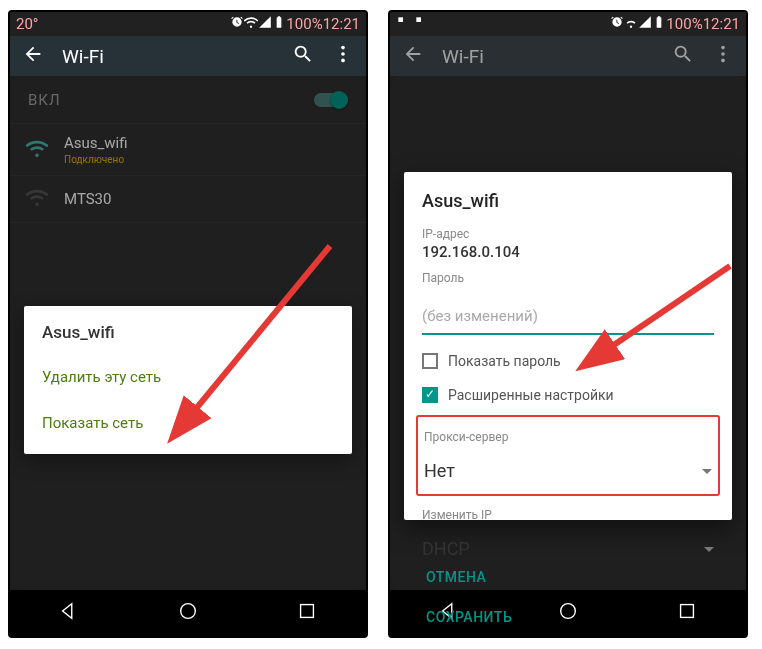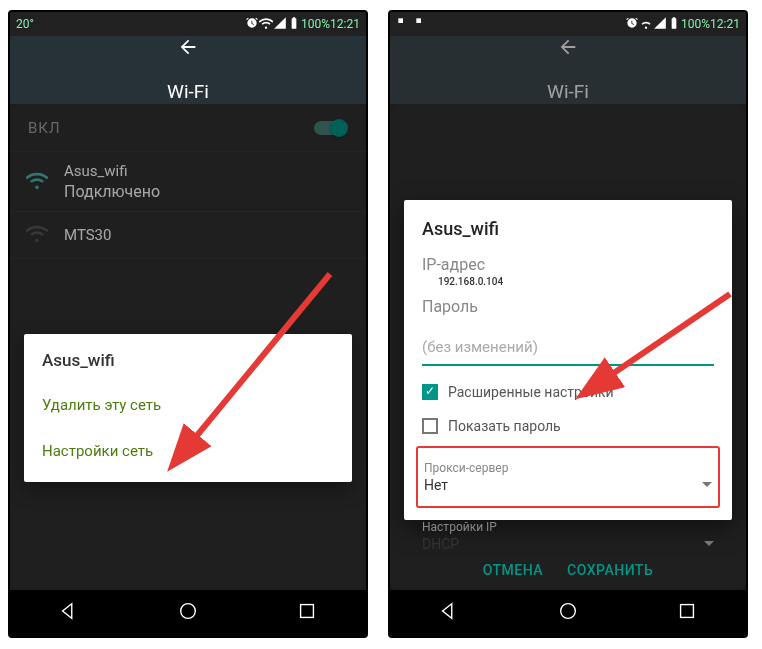--- a/index.html
+++ b/index.html
@@ -19,38 +19,37 @@
     border-radius: 4px;
     background: #2d2d2d;
     position: relative;
     overflow: hidden;
     display: flex;
     flex-direction: column;
   }
   .statusbar {
     height: 24px;
     background: #212121;
-    color: #86efac;
+    color: #fca5a5;
     display: flex;
     align-items: center;
     padding: 0 6px;
-    font-size: 12px;
+    font-size: 15px;
   }
   .statusbar .left { display:flex; align-items:center; gap:4px; }
   .statusbar .right { margin-left:auto; display:flex; align-items:center; }
   .statusbar svg, .statusbar .ico { width:14px; height:14px; fill:#fff; }
   .appbar {
-    height: 68px;
+    height: 40px;
     background: #263238;
     color: #fff;
     display:flex;
     align-items:center;
     padding: 0 12px;
     gap: 18px;
-    flex-direction: column;
   }
   .appbar .title { font-size: 19px; flex:1; }
   .appbar svg { width:22px; height:22px; fill:#fff; }
   .content { flex:1; background:#303030; position:relative;border-radius:12px; }
   .toggle-row {
     height: 48px; display:flex; align-items:center; padding:0 18px;
     color:#9e9e9e; border-bottom:1px solid rgba(255,255,255,0.05);
   }
   .toggle-row .lbl { flex:1; font-size:15px; letter-spacing:1px;}
   .switch {
@@ -59,21 +58,21 @@
   .switch .track { width:34px; height:14px; background:#4a807a; border-radius:7px; position:absolute; top:3px;}
   .switch .thumb { width:18px; height:18px; background:#009688; border-radius:50%; position:absolute; right:0; top:1px; box-shadow:0 1px 2px rgba(0,0,0,.4);}
   .net-row {
     display:flex; align-items:center; padding:10px 16px; gap:16px;
     color:#fff;
     border-bottom:1px solid rgba(255,255,255,0.05);
   }
   .net-row .wifiico svg { width:22px; height:22px; fill:#4db6ac; }
   .net-row .wifiico.faded svg { fill:#555;}
   .net-row .txt .name { font-size:15px; }
-  .net-row .txt .sub { font-size:16px; color:#ffffff; margin-top:2px;}
+  .net-row .txt .sub { font-size:10px; color:#eab308; margin-top:2px;}
   .overlay {
     position:absolute; inset:0; background:rgba(0,0,0,0.35);
   }
   .ctxmenu {
     position:absolute; left:14px; right:14px; top:230px;
     background:#fff; border-radius:2px; padding:16px 0 8px;
     box-shadow:0 6px 20px rgba(0,0,0,.4);
     color:#444;
   }
   .ctxmenu .mtitle { font-size:17px; font-weight:500; padding:0 18px 12px; color:#333;}
@@ -86,36 +85,36 @@
   
   .dialog {
     position:absolute; left:14px; right:14px; top:96px; bottom:70px;
     background:#fff; border-radius:2px;
     box-shadow:0 8px 24px rgba(0,0,0,.5);
     padding:18px 18px 8px;
     color:#444;
     display:flex; flex-direction:column;
   }
   .dialog .dtitle { font-size:18px; font-weight:500; color:#222; margin-bottom:10px;}
-  .dialog .flabel { font-size:16px; color:#888; margin-top:6px; }
-  .dialog .fvalue { font-size:10px; color:#333; margin-top:2px;margin-left:16px;}
+  .dialog .flabel { font-size:12px; color:#888; margin-top:6px; }
+  .dialog .fvalue { font-size:15px; color:#333; margin-top:2px;}
   .dialog .input {
     font-size:15px; color:#aaa; padding:6px 0 8px;
     border:none; border-bottom:2px solid #009688; margin-top:16px;
   }
   .chkrow { display:flex; align-items:center; gap:10px; margin-top:18px; font-size:14px; color:#555;}
   .chkbox { width:16px; height:16px; border:2px solid #777; background:#fff; position:relative;}
   .chkbox.checked { border-color:#009688; background:#009688;}
   .chkbox.checked::after { content:"✓"; color:#fff; font-size:12px; position:absolute; top:-2px; left:1px;}
   .select-block { margin-top:12px; position:relative;}
   .select-block .slabel { font-size:12px; color:#888;}
-  .select-block .svalue { font-size:14px; color:#333; margin-top:2px; display:flex; align-items:flex-end;}
+  .select-block .svalue { font-size:18px; color:#333; margin-top:16px; display:flex; align-items:flex-end;}
   .select-block .svalue .caret { margin-left:auto; }
   .select-block.highlight { border:2px solid #e53935; border-radius:3px; padding:13px 6px; margin-left:-6px; margin-right:-6px;}
-  .dialog-actions { margin-top:auto; display:flex; justify-content:center; gap:24px; padding:10px 4px 8px;}
+  .dialog-actions { margin-top:auto; display:flex; justify-content:space-between; gap:24px; padding:10px 4px 8px;flex-direction:column;}
   .dialog-actions .btn { color:#009688; font-weight:500; font-size:14px; letter-spacing:.5px;}
   .caret svg { width:10px; height:10px; fill:#777;}
 
   
   .arrow { position:absolute; pointer-events:none; }
   .arrow svg { overflow:visible; }
 </style>
 </head>
 <body>
 
@@ -180,21 +179,21 @@
           </svg></span>
       <div class="txt">
         <div class="name">MTS30</div>
       </div>
     </div>
 
     <div class="overlay"></div>
     <div class="ctxmenu">
       <div class="mtitle">Asus_wifi</div>
       <div class="mitem">Удалить эту сеть</div>
-      <div class="mitem">Настройки сеть</div>
+      <div class="mitem">Показать сеть</div>
     </div>
 
     <div class="arrow" style="left:160px; top:160px;">
       <svg width="170" height="200">
           <defs>
             <marker id="ah1" markerWidth="10" markerHeight="10" refX="2" refY="3" orient="auto">
               <path d="M0,0 L0,6 L8,3 z" fill="#e53935"></path>
             </marker>
           </defs>
       <line x1="160" y1="10" x2="20" y2="180" stroke="#e53935" stroke-width="6" marker-end="url(#ah1)"></line>
@@ -262,40 +261,40 @@
     <div class="overlay"></div>
 
     <div class="dialog">
       <div class="dtitle">Asus_wifi</div>
       <div class="flabel">IP-адрес</div>
       <div class="fvalue" style="font-weight:500">192.168.0.104</div>
       <div class="flabel" style="margin-top:10px;">Пароль</div>
       <div class="input">(без изменений)</div>
 
       <div class="chkrow">
+        <div class="chkbox"></div>
+        <span>Показать пароль</span>
+      </div>
+      <div class="chkrow">
         <div class="chkbox checked"></div>
         <span>Расширенные настройки</span>
-      </div>
-      <div class="chkrow">
-        <div class="chkbox"></div>
-        <span>Показать пароль</span>
       </div>
 
       <div class="select-block highlight">
         <div class="slabel">Прокси-сервер</div>
         <div class="svalue">
           <span>Нет</span>
           <span class="caret"><svg viewBox="0 0 10 10">
                 <path d="M0 2l5 5 5-5z"></path>
               </svg></span>
         </div>
       </div>
 
       <div class="select-block">
-        <div class="slabel">Настройки IP</div>
+        <div class="slabel">Изменить IP</div>
         <div class="svalue">
           <span>DHCP</span>
           <span class="caret"><svg viewBox="0 0 10 10">
                 <path d="M0 2l5 5 5-5z"></path>
               </svg></span>
         </div>
       </div>
 
       <div class="dialog-actions">
         <span class="btn">ОТМЕНА</span>

